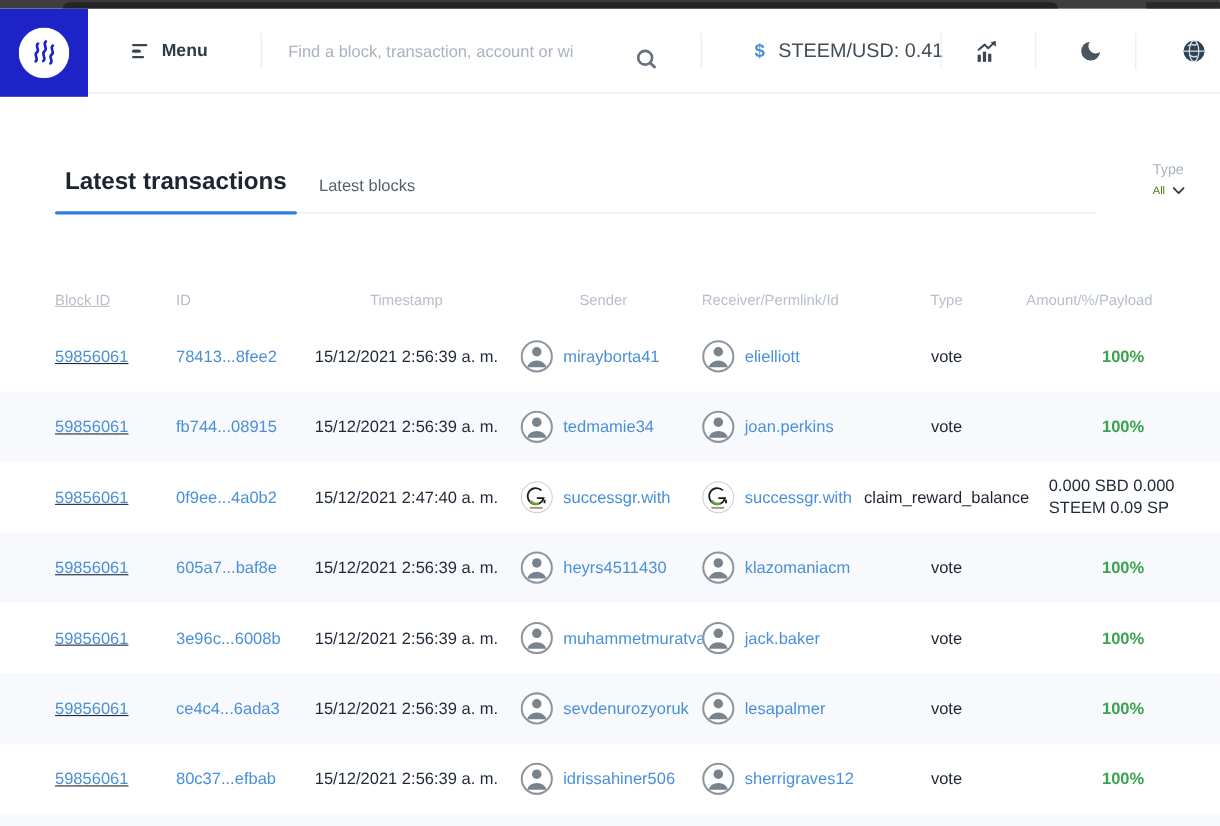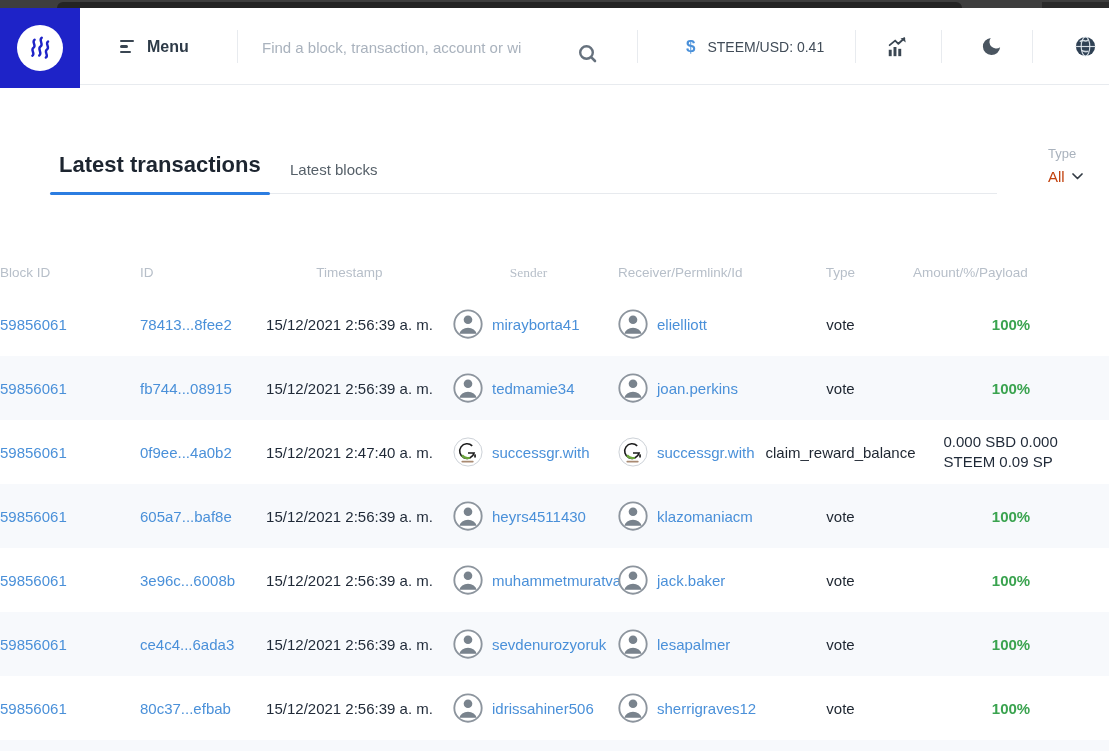--- a/index.html
+++ b/index.html
@@ -28,54 +28,54 @@
   .menu-label { font-size:16px; font-weight:700; color:#2d3a47; }
 
   .hdr-divider { position:absolute; top:22px; height:33px; width:1px; background:#e8ebef; }
 
   .search-input { position:absolute; left:262px; top:24px; width:300px; height:30px; border:none; outline:none; font-size:15px; color:#3a4652; background:transparent; font-family:inherit; }
   .search-input::placeholder { color:#a9b2bd; }
   .search-btn { position:absolute; left:576px; top:34px; width:24px; height:24px; cursor:pointer; }
 
   .price-group { position:absolute; left:686px; top:0; height:77px; display:flex; align-items:center; gap:12px; }
   .dollar { font-size:17px; font-weight:700; color:#4a90d9; }
-  .price-label { font-size:14px; color:#414c58; }
+  .price-label { font-size:18px; color:#414c58; }
 
   .icon-btn { position:absolute; top:0; height:77px; display:flex; align-items:center; cursor:pointer; }
   .chart-btn { left:886px; }
   .moon-btn  { left:980px; }
   .globe-btn { left:1074px; }
 
   
   .tabs { position:absolute; left:50px; top:141px; width:947px; height:53px; border-bottom:1px solid #e7eaee; }
   .tab-active { position:absolute; left:0; bottom:0; padding:0 9px 15px 9px; font-size:22px; font-weight:700; color:#1d2530; cursor:pointer; }
   .tab-active::after { content:""; position:absolute; left:0; right:0; bottom:-2px; height:3px; background:#2b7de1; border-radius:3px; }
   .tab-inactive { position:absolute; left:240px; bottom:15px; font-size:15px; color:#566069; cursor:pointer; }
 
   .type-filter { position:absolute; left:1048px; top:146px; }
   .type-label { font-size:13px; color:#a9b2bd; margin-bottom:7px; }
-  .type-value { display:flex; align-items:center; gap:7px; font-size:15px; color:#c2410c; cursor:pointer; }
+  .type-value { display:flex; align-items:center; gap:7px; font-size:10px; color:#4d7c0f; cursor:pointer; }
 
   
   .table { position:absolute; top:253px; left:0; width:1109px; }
   .thead { height:39px; display:flex; align-items:center; font-size:13.5px; color:#b7bfc9; }
   .trow  { height:64px; display:flex; align-items:center; font-size:15px; }
   .trow.stripe, .partial-stripe { background:#f7f9fc; }
   .partial-stripe { height:12px; }
 
-  .c-block { width:140px; flex:none; }
+  .c-block { width:160px; padding-left:50px; flex:none;text-decoration:underline; }
   .c-id    { width:112px; flex:none; }
   .c-ts    { width:195px; flex:none; text-align:center; color:#1f2937; }
   .c-sender{ width:163px; flex:none; display:flex; align-items:center; gap:9px; padding-left:6px; white-space:nowrap; }
   .c-recv  { width:158px; flex:none; display:flex; align-items:center; gap:9px; padding-left:8px; white-space:nowrap; }
   .c-type  { width:145px; flex:none; display:flex; justify-content:center; color:#1d2530; white-space:nowrap; }
   .c-amount{ flex:1; text-align:center; }
 
   .thead .c-sender, .thead .c-ts, .thead .c-type { display:block; text-align:center; color:#b7bfc9; padding-left:0; }
-  .thead .c-sender { padding-left:0;font-family:Liberation Serif, serif; }
+  .thead .c-sender { padding-left:0; }
   .thead .c-recv { display:block; color:#b7bfc9; }
   .thead .c-amount { text-align:left; }
 
   a.lnk { color:#4a90d9; text-decoration:none; cursor:pointer; }
   .amount-green { color:#3aa34f; font-weight:700; }
   .amount-payload { display:inline-block; width:135px; font-size:15px; line-height:1.35; color:#1f2937; text-align:left; }
   .avatar { flex:none; cursor:pointer; }
 </style>
 </head>
 <body>

